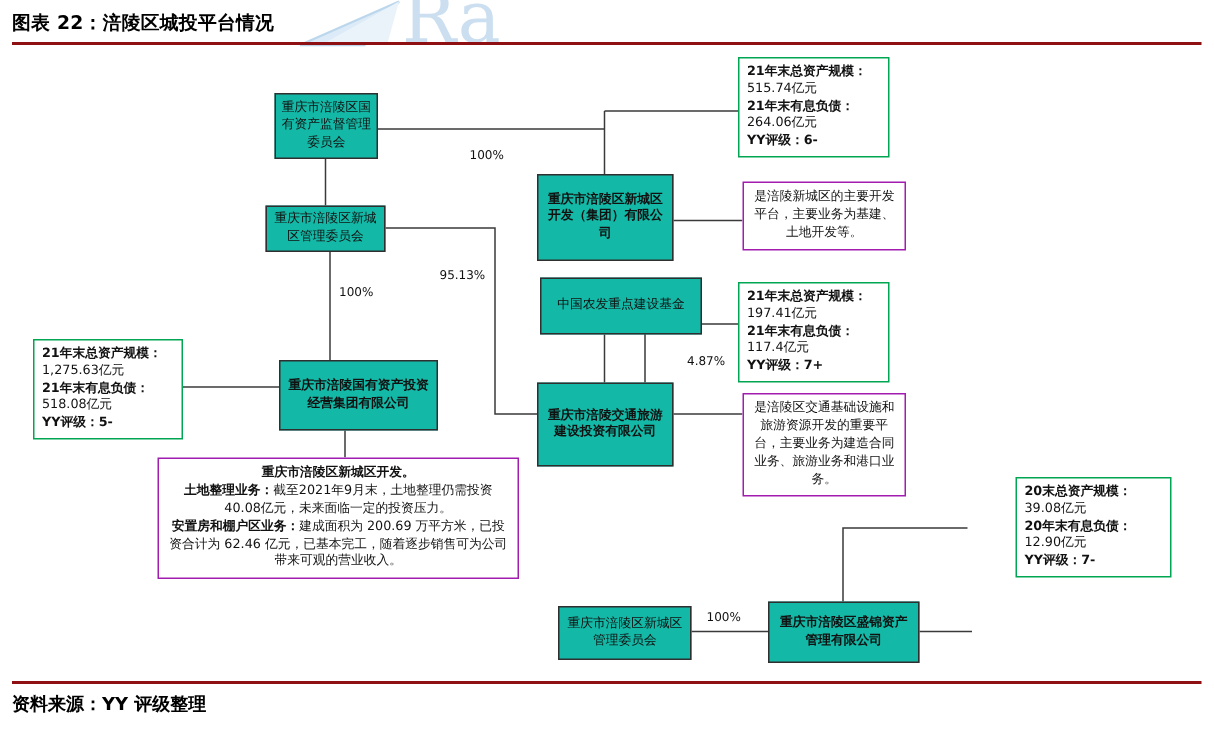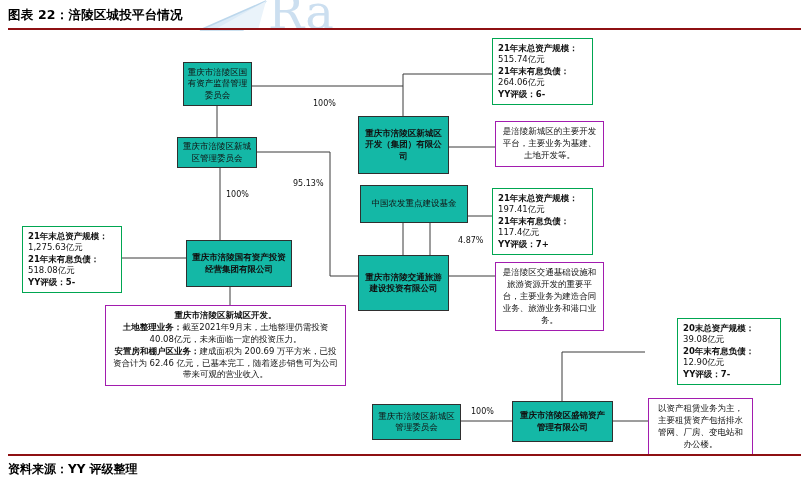--- a/index.html
+++ b/index.html
@@ -121,23 +121,20 @@
     <span>是涪陵新城区的主要开发平台，主要业务为基建、土地开发等。</span>
   </div>
   <div class="desc-box" style="left:495px;top:262px;width:109px;">
     <span>是涪陵区交通基础设施和旅游资源开发的重要平台，主要业务为建造合同业务、旅游业务和港口业务。</span>
   </div>
   <div class="desc-box" style="left:105px;top:305px;width:241px;">
     <div><b>重庆市涪陵区新城区开发。</b></div>
     <div><b>土地整理业务：</b><span>截至2021年9月末，土地整理仍需投资40.08亿元，未来面临一定的投资压力。</span></div>
     <div><b>安置房和棚户区业务：</b><span>建成面积为 200.69 万平方米，已投资合计为 62.46 亿元，已基本完工，随着逐步销售可为公司带来可观的营业收入。</span></div>
   </div>
-  <div class="desc-box" style="left:648px;top:398px;width:105px;">
-    <span>以资产租赁业务为主，主要租赁资产包括排水管网、厂房、变电站和办公楼。</span>
-  </div>
 
   <span class="edge-label" style="left:312px;top:99px;">100%</span>
   <span class="edge-label" style="left:225px;top:190px;">100%</span>
   <span class="edge-label" style="left:292px;top:179px;">95.13%</span>
   <span class="edge-label" style="left:409px;top:236px;margin-left:48px;">4.87%</span>
   <span class="edge-label" style="left:470px;top:407px;">100%</span>
 
   <div class="rule bottom"></div>
   <div class="source">资料来源：YY 评级整理</div>
 

